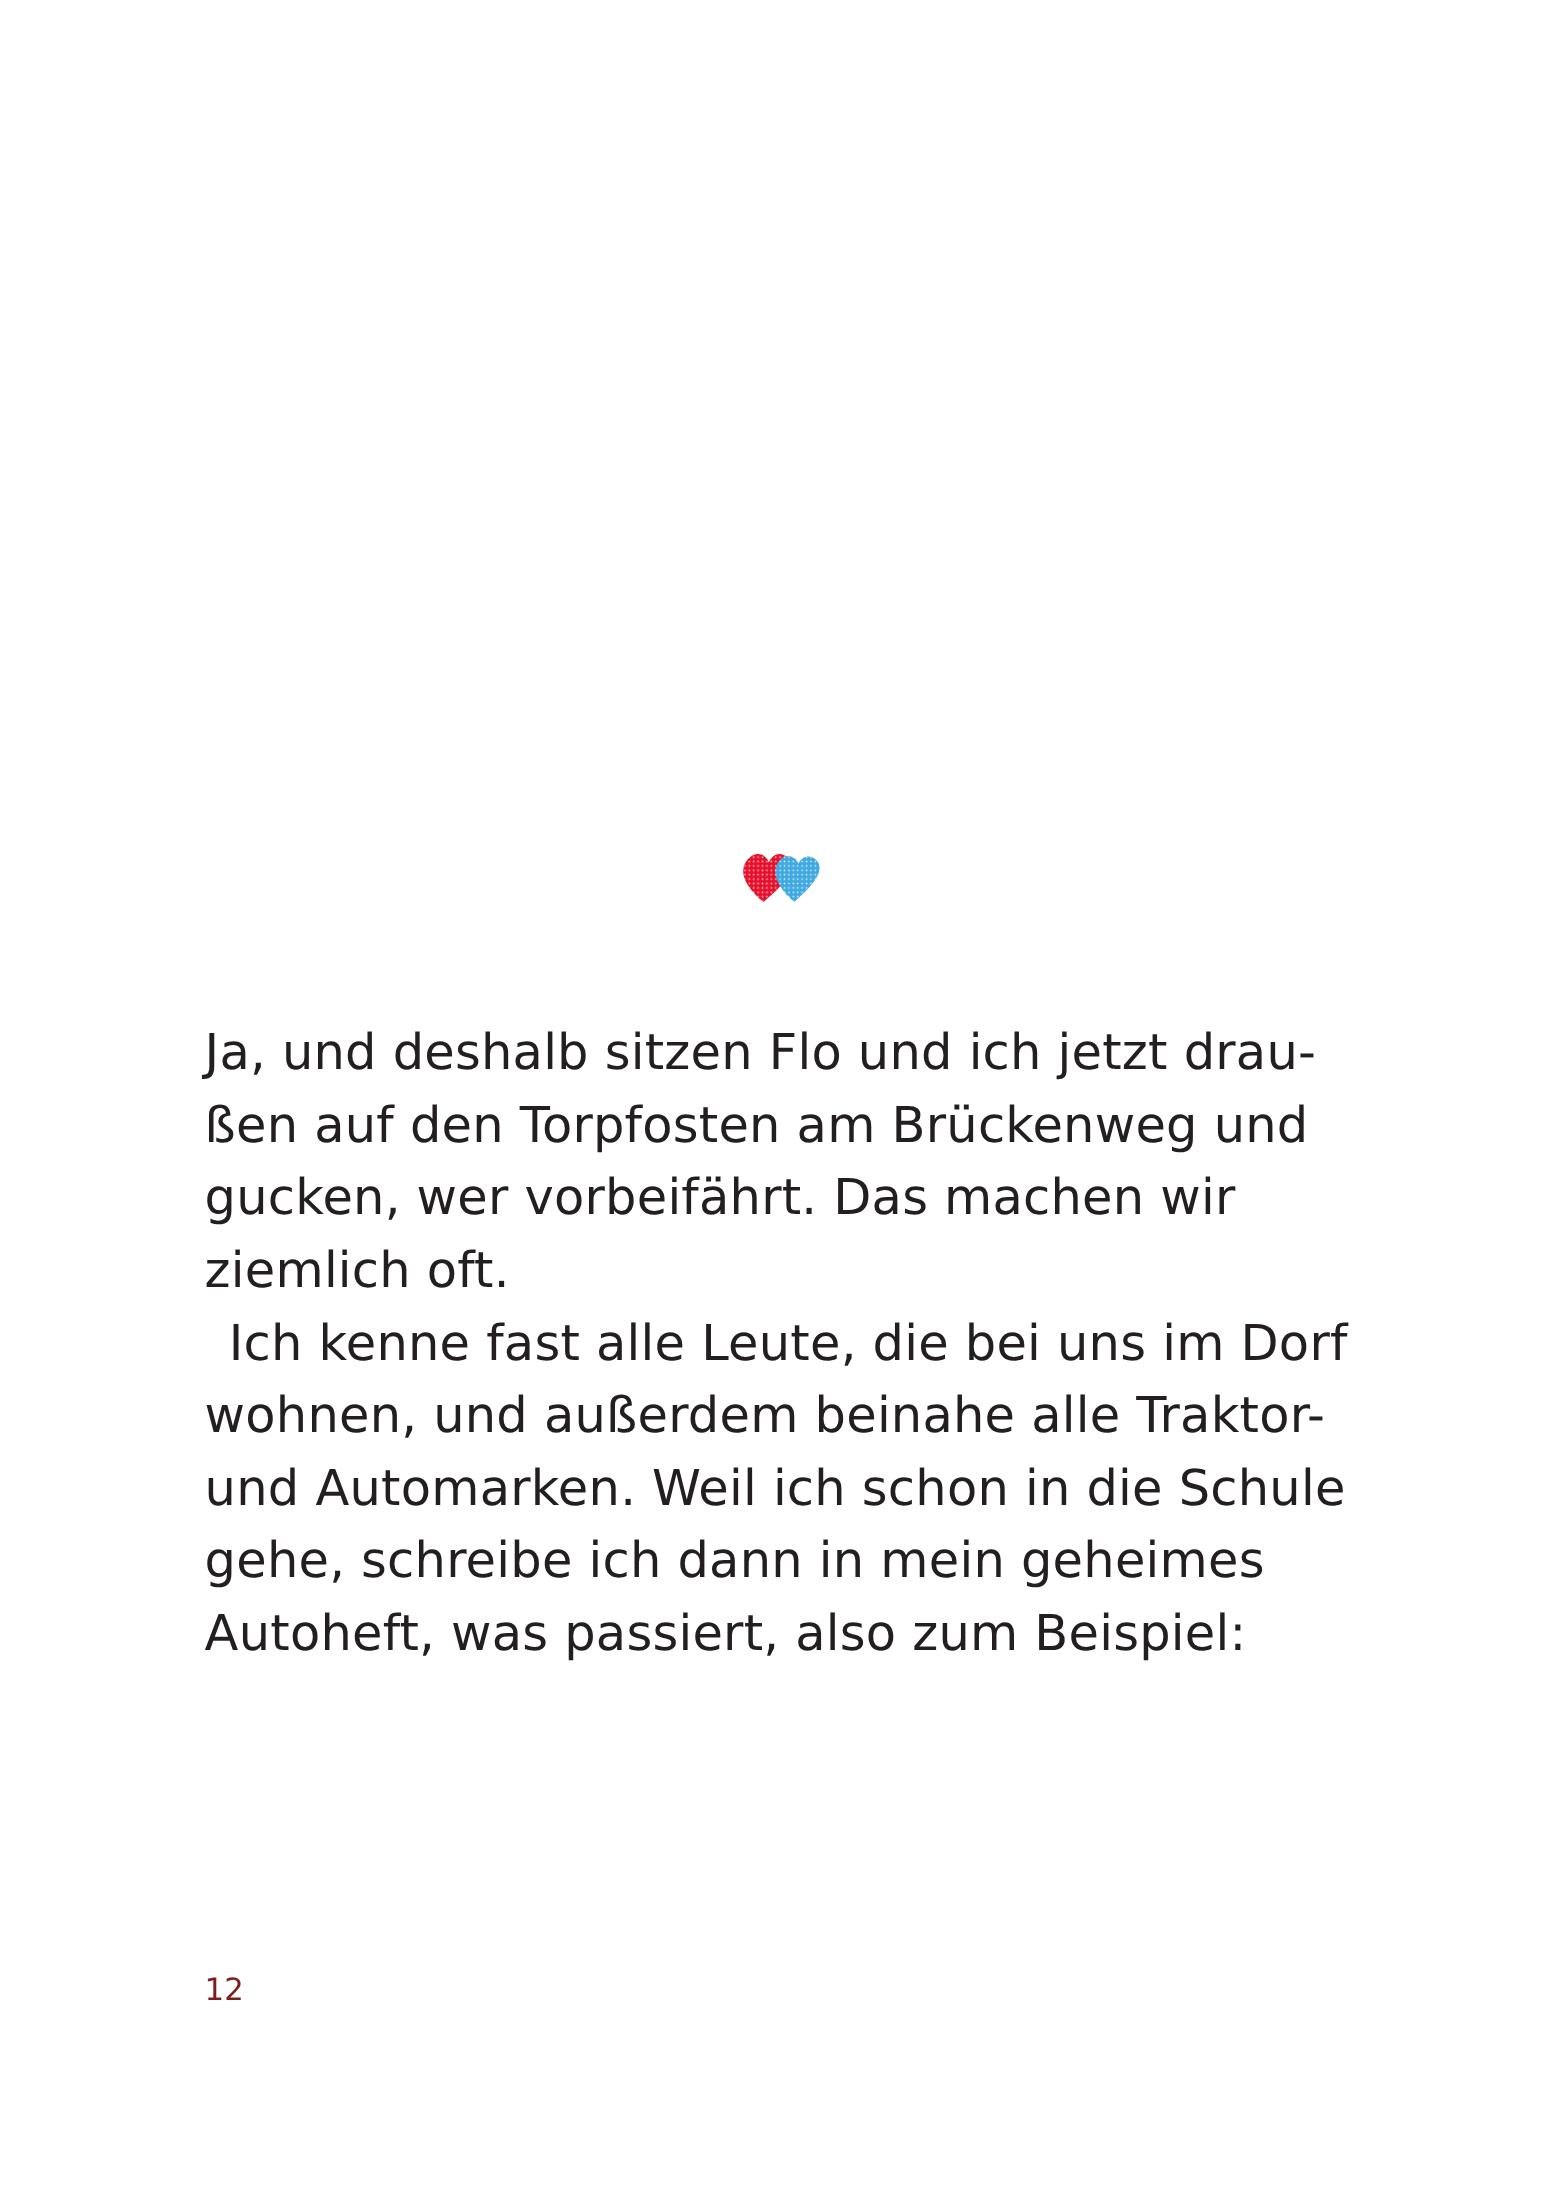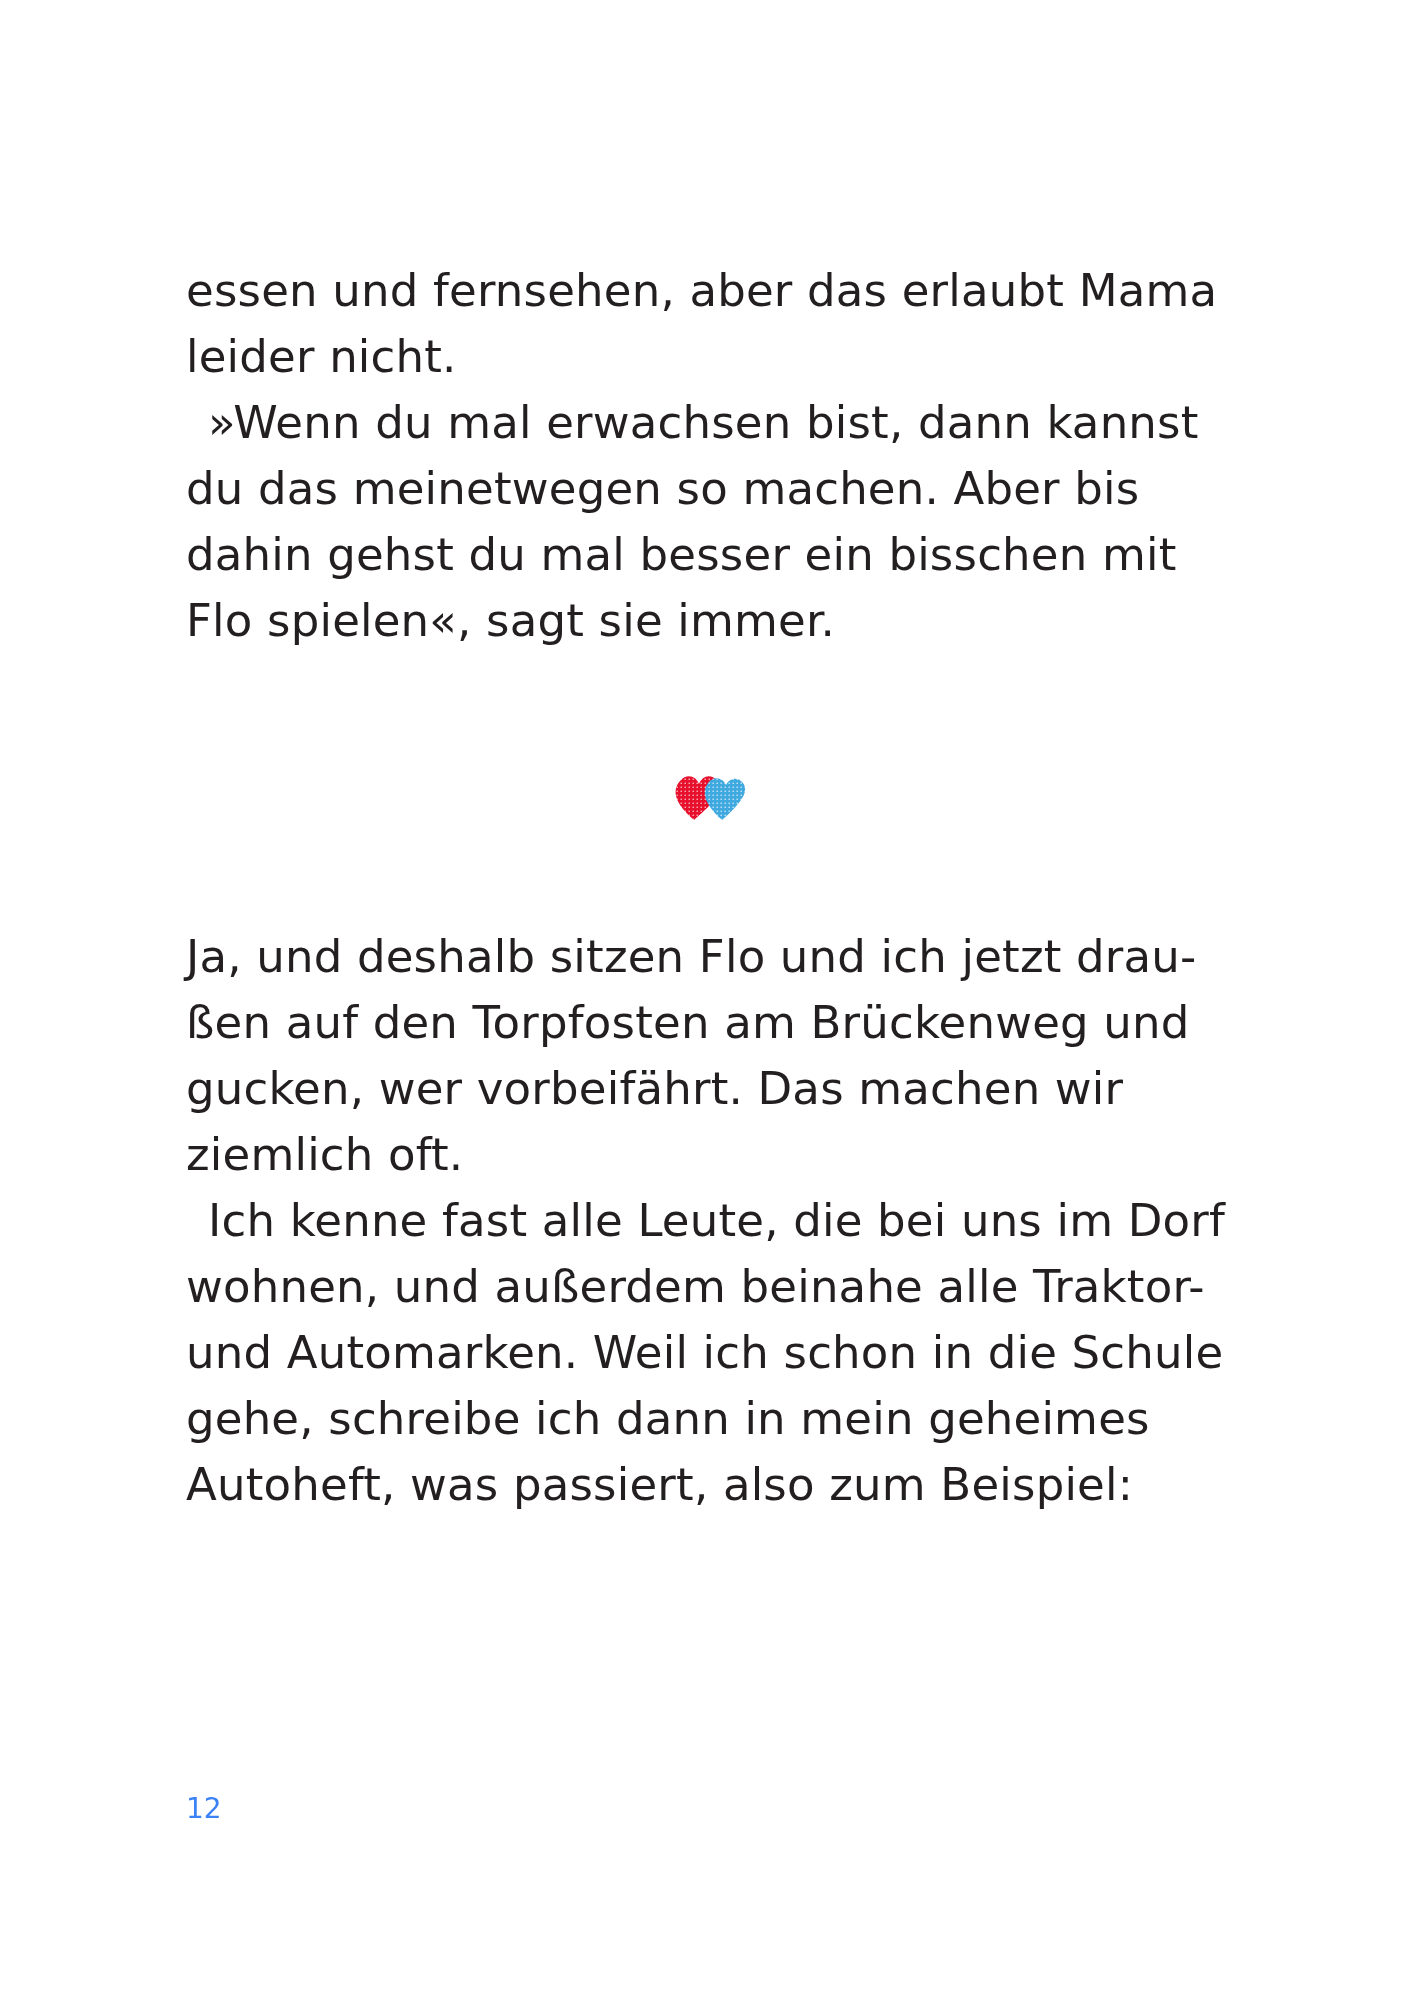--- a/index.html
+++ b/index.html
@@ -46,33 +46,29 @@
     text-align: center;
     height: 60px;
   }
   .ornament svg { display: inline-block; }
 
   .folio {
     position: absolute;
     left: 186px;
     top: 1792px;
     font-size: 28px;
-    color: #3b82f6;
+    color: #7f1d1d;
     line-height: 34px;
   }
 </style>
 </head>
 <body>
 
 <div class="page">
 
-  <div class="text-block" id="block-top">
-    <p class="para">essen und fernsehen, aber das erlaubt Mama leider nicht.</p>
-    <p class="para">»Wenn du mal erwachsen bist, dann kannst du das meinetwegen so machen. Aber bis dahin gehst du mal besser ein bisschen mit Flo spielen«, sagt sie immer.</p>
-  </div>
 
   <div class="ornament">
     <svg width="74" height="52" viewBox="0 0 74 52" aria-hidden="true">
       <defs>
         <pattern id="dotsRed" width="4" height="4" patternUnits="userSpaceOnUse">
           <rect width="4" height="4" fill="#e8112d"></rect>
           <circle cx="1.2" cy="1.2" r="0.8" fill="#ffffff" opacity="0.75"></circle>
         </pattern>
         <pattern id="dotsBlue" width="4" height="4" patternUnits="userSpaceOnUse">
           <rect width="4" height="4" fill="#3fa9e0"></rect>

